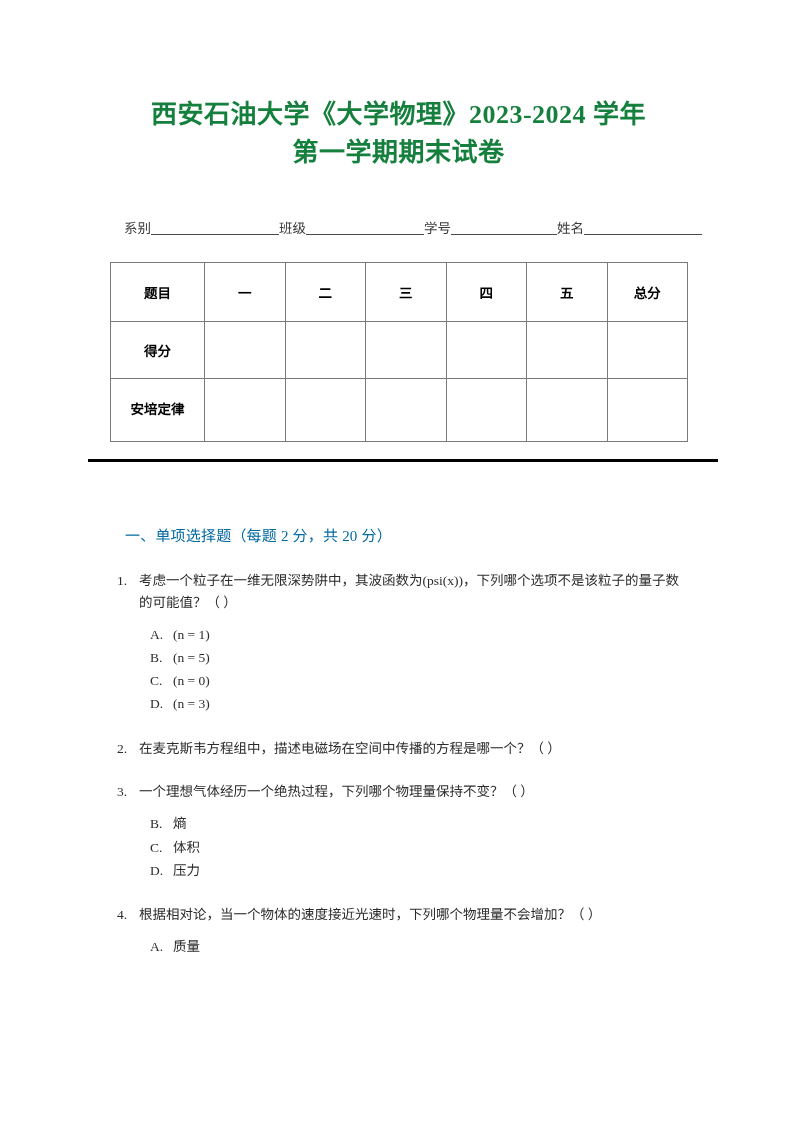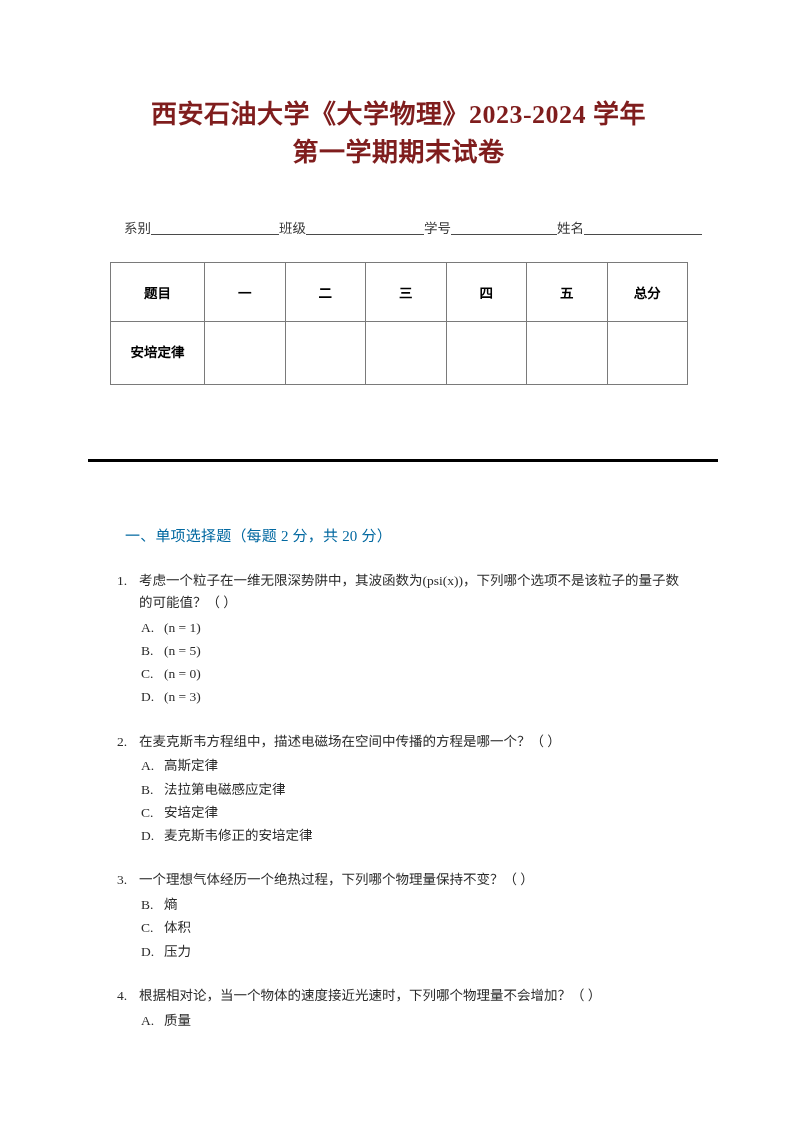--- a/index.html
+++ b/index.html
@@ -26,21 +26,21 @@
 
   
   .doc-title {
     margin: 0;
     padding-top: 96px;
     text-align: center;
     font-size: 26px;
     font-weight: bold;
     line-height: 1.45;
     letter-spacing: 0.5px;
-    color: #7f1d1d;
+    color: #15803d;
     padding-left: 112px;
     padding-right: 108px;
   }
   .doc-title .line2 {
     display: block;
   }
 
   
   .info-line {
     margin: 0;
@@ -140,21 +140,21 @@
     padding-left: 22px;
     text-indent: -22px;
   }
   .q-num {
     display: inline-block;
     width: 22px;
     text-indent: 0;
   }
   .options {
     list-style: none;
-    margin: 0;
+    margin: 9px;
     padding: 0 0 0 24px;
   }
   .option {
     font-size: 13.5px;
     line-height: 1.72;
     color: #2b2b2b;
     white-space: nowrap;
   }
   .opt-letter {
     display: inline-block;
@@ -204,20 +204,29 @@
     <tbody>
       <tr class="row-head">
         <td>题目</td>
         <td>一</td>
         <td>二</td>
         <td>三</td>
         <td>四</td>
         <td>五</td>
         <td>总分</td>
       </tr>
+      <tr class="row-score">
+        <td>得分</td>
+        <td></td>
+        <td></td>
+        <td></td>
+        <td></td>
+        <td></td>
+        <td></td>
+      </tr>
       <tr class="row-sign">
         <td>安培定律</td>
         <td></td>
         <td></td>
         <td></td>
         <td></td>
         <td></td>
         <td></td>
       </tr>
     </tbody>
@@ -234,26 +243,20 @@
       <ul class="options">
         <li class="option"><span class="opt-letter">A.</span><span>(n = 1)</span></li>
         <li class="option"><span class="opt-letter">B.</span><span>(n = 5)</span></li>
         <li class="option"><span class="opt-letter">C.</span><span>(n = 0)</span></li>
         <li class="option"><span class="opt-letter">D.</span><span>(n = 3)</span></li>
       </ul>
     </div>
 
     <div class="question q-spacer-before">
       <p class="q-text"><span class="q-num">2.</span><span>在麦克斯韦方程组中，描述电磁场在空间中传播的方程是哪一个？（ ）</span></p>
-      <ul class="options">
-        <li class="option"><span class="opt-letter">A.</span><span>高斯定律</span></li>
-        <li class="option"><span class="opt-letter">B.</span><span>法拉第电磁感应定律</span></li>
-        <li class="option"><span class="opt-letter">C.</span><span>安培定律</span></li>
-        <li class="option"><span class="opt-letter">D.</span><span>麦克斯韦修正的安培定律</span></li>
-      </ul>
     </div>
 
     <div class="question q-spacer-before">
       <p class="q-text"><span class="q-num">3.</span><span>一个理想气体经历一个绝热过程，下列哪个物理量保持不变？（ ）</span></p>
       <ul class="options">
         <li class="option"><span class="opt-letter">B.</span><span>熵</span></li>
         <li class="option"><span class="opt-letter">C.</span><span>体积</span></li>
         <li class="option"><span class="opt-letter">D.</span><span>压力</span></li>
       </ul>
     </div>

